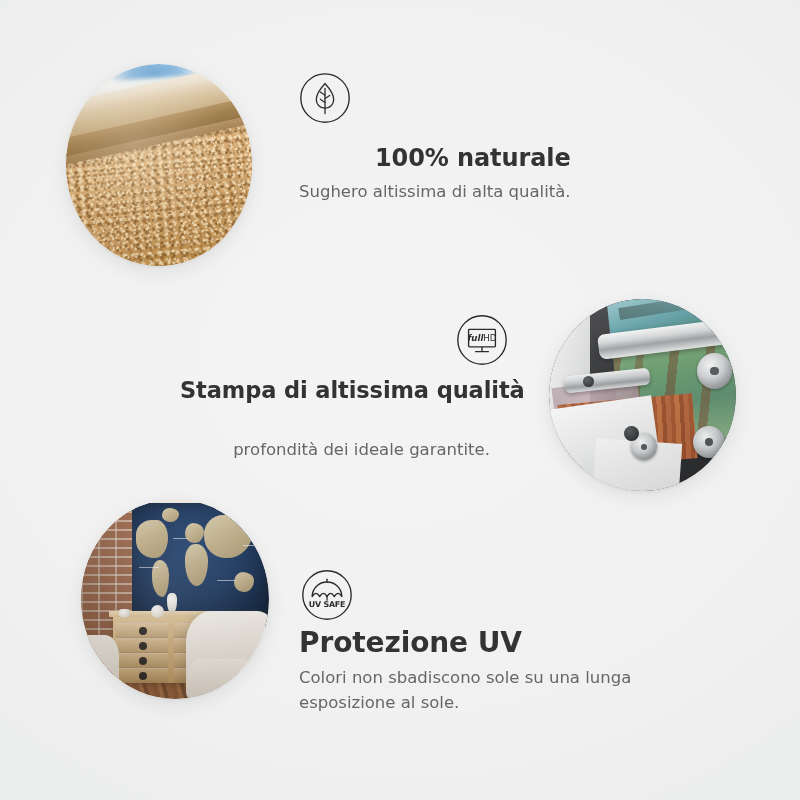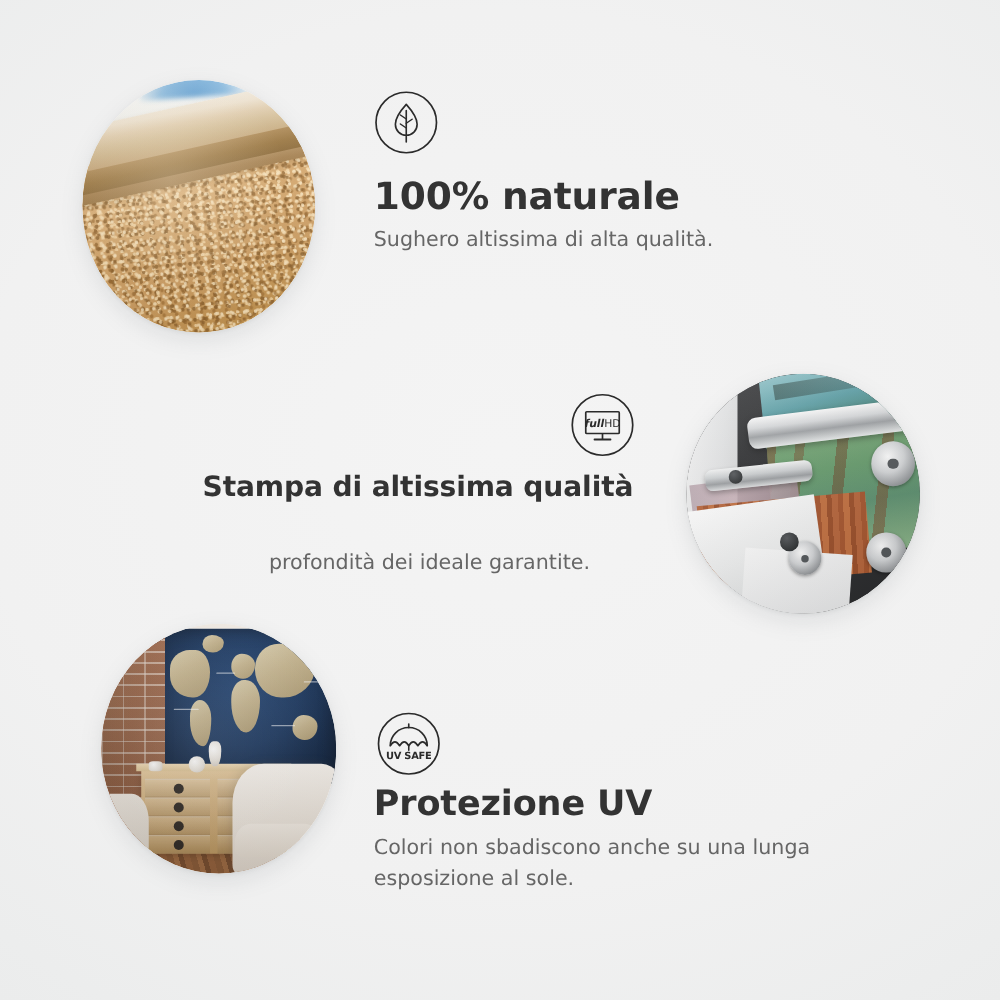--- a/index.html
+++ b/index.html
@@ -286,24 +286,24 @@
     letter-spacing: -0.1px;
     margin: 0;
     white-space: nowrap;
   }
   .block .desc {
     color: #666666;
     margin: 0;
   }
 
   #block-natural { left: 299px; top: 143px; text-align: left; }
-  #block-natural .title { font-size: 30px; line-height: 30px; }
+  #block-natural .title { font-size: 24px; line-height: 30px; text-align: right; }
   #block-natural .desc  { font-size: 16.5px; line-height: 24px; margin-top: 7px; }
 
-  #block-print { right: 328px; top: 375px; text-align: right; width: 310px; }
+  #block-print { right: 310px; top: 375px; text-align: right; width: 310px; }
   #block-print .title { font-size: 22.5px; line-height: 30px; }
   #block-print .desc  { font-size: 16.5px; line-height: 25px; margin-top: 7px; }
 
   #block-uv { left: 299px; top: 628px; text-align: left; width: 370px; }
   #block-uv .title { font-size: 28px; line-height: 30px; }
   #block-uv .desc  { font-size: 16.5px; line-height: 25px; margin-top: 7px; }
 </style>
 </head>
 <body>
 
@@ -442,18 +442,18 @@
                C35.8 23.4 38.3 23.4 40.8 27.6" fill="none" stroke="#2b2b2b" stroke-width="1.3" stroke-linejoin="round"></path>
       <line x1="26" y1="10.2" x2="26" y2="13.2" stroke="#2b2b2b" stroke-width="1.3" stroke-linecap="round"></line>
       <line x1="26" y1="27.6" x2="26" y2="31.2" stroke="#2b2b2b" stroke-width="1.25" stroke-linecap="round"></line>
       <text x="26" y="38.0" text-anchor="middle" font-family="'DejaVu Sans','Liberation Sans',sans-serif" font-size="7.9" font-weight="bold" fill="#2b2b2b" letter-spacing="-0.2">UV SAFE</text>
     </svg>
   </div>
 
   <div class="block" id="block-uv">
     <p class="title">Protezione UV</p>
     <p class="desc">
-      <span>Colori non sbadiscono anche su una lunga</span><br>
+      <span>Colori non sbadiscono sole su una lunga</span><br>
       <span>esposizione al sole.</span>
     </p>
   </div>
 
 </div>
 
 </body></html>

